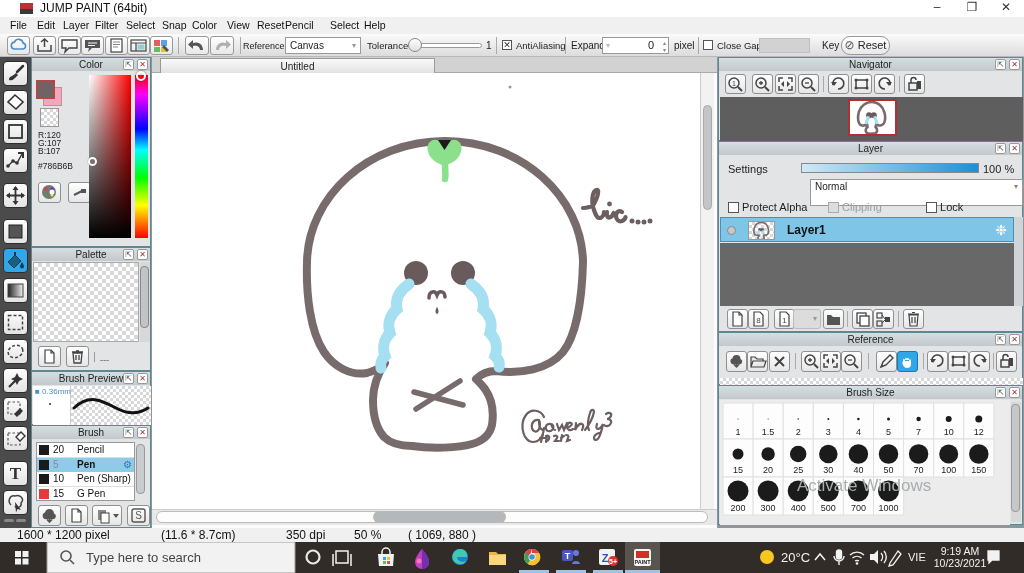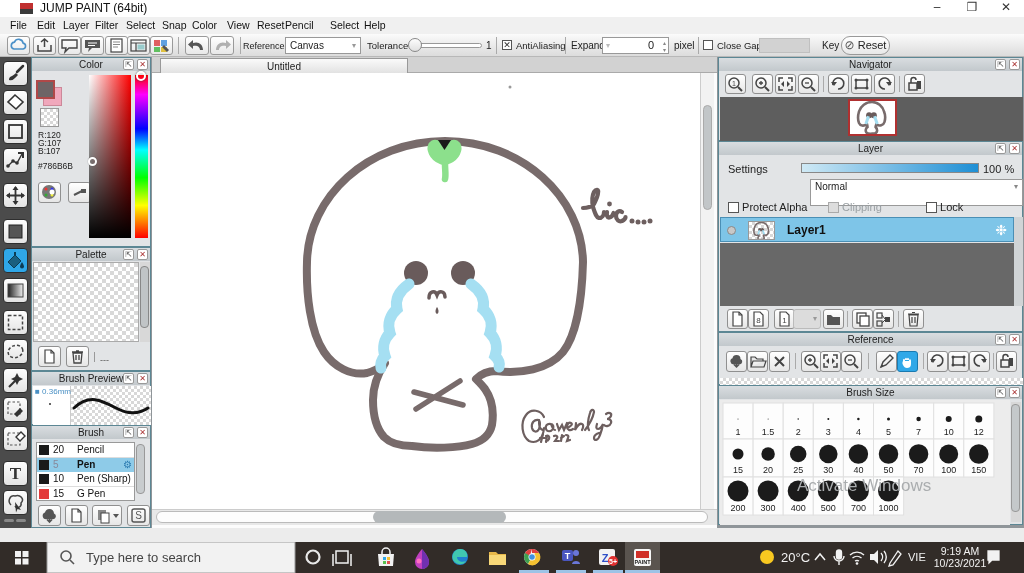--- a/index.html
+++ b/index.html
@@ -296,21 +296,21 @@
             </svg></div>
       <div class="pbtn" style="left:95px;top:79px;width:23px;"><svg width="21" height="19" viewBox="0 0 21 19">
               <rect x="4" y="3" width="13" height="13" rx="2" fill="none" stroke="#555" stroke-width="1.4"></rect>
               <text x="10.5" y="13" font-size="10" text-anchor="middle" fill="#555">S</text>
             </svg></div>
     </div>
   </div>
   <div id="canvasarea" class="abs" style="left:152px;top:0;width:565px;height:471px;background:#fcfcfc;">
 
     <div class="abs" style="left:0;top:0;width:565px;height:16px;background:#d2d2d2;border-bottom:1px solid #aaa;">
-      <div class="abs" style="left:8px;top:1px;width:248px;height:15px;background:linear-gradient(#fafafa,#e2e2e2);border:1px solid #999;border-bottom:none;font-size:10px;text-align:center;color:#222;line-height:15px;">Untitled</div>
+      <div class="abs" style="left:8px;top:1px;width:275px;height:15px;background:linear-gradient(#fafafa,#e2e2e2);border:1px solid #999;border-bottom:none;font-size:10px;text-align:center;color:#222;line-height:15px;">Untitled</div>
     </div>
 
     <div class="abs" style="left:0;top:16px;width:548px;height:436px;background:#ffffff;">
       <svg width="548" height="436" viewBox="152 73 548 436">
 
         <circle cx="510" cy="87" r="1.5" fill="#999"></circle>
 
         <path d="M 445 141
                  C 368 141, 308 197, 307 262
                  C 306 294, 310 331, 324 352
@@ -634,20 +634,27 @@
 <text x="168.5" y="111" font-size="9" text-anchor="middle" fill="#222" font-family="Liberation Sans,sans-serif">1000</text>
 </svg></div>
       <div class="abs" style="left:292px;top:16px;width:10px;height:120px;background:#d8d8d8;">
             <div class="abs" style="left:0px;top:2px;width:9px;height:108px;background:#c4c8ca;border:1px solid #999;border-radius:4px;"></div>
           </div>
       <div class="abs" style="left:78px;top:90px;font-size:17px;color:#aaadaf;white-space:nowrap;">Activate Windows</div>
     </div>
   </div>
 </div>
 
+<div id="statusbar" class="abs">
+  <span class="abs" style="left:17px;top:0px;">1600 * 1200 pixel</span>
+      <span class="abs" style="left:161px;top:0px;">(11.6 * 8.7cm)</span>
+      <span class="abs" style="left:286px;top:0px;">350 dpi</span>
+      <span class="abs" style="left:354px;top:0px;">50 %</span>
+      <span class="abs" style="left:408px;top:0px;">( 1069, 880 )</span>
+</div>
 
 <div id="taskbar" class="abs">
   <svg width="1024" height="31" viewBox="0 0 1024 31">
 
     <g fill="#f2f2f2">
           <rect x="15" y="9" width="6" height="6"></rect>
           <rect x="22.5" y="9" width="6" height="6"></rect>
           <rect x="15" y="16.5" width="6" height="6"></rect>
           <rect x="22.5" y="16.5" width="6" height="6"></rect>
         </g>

